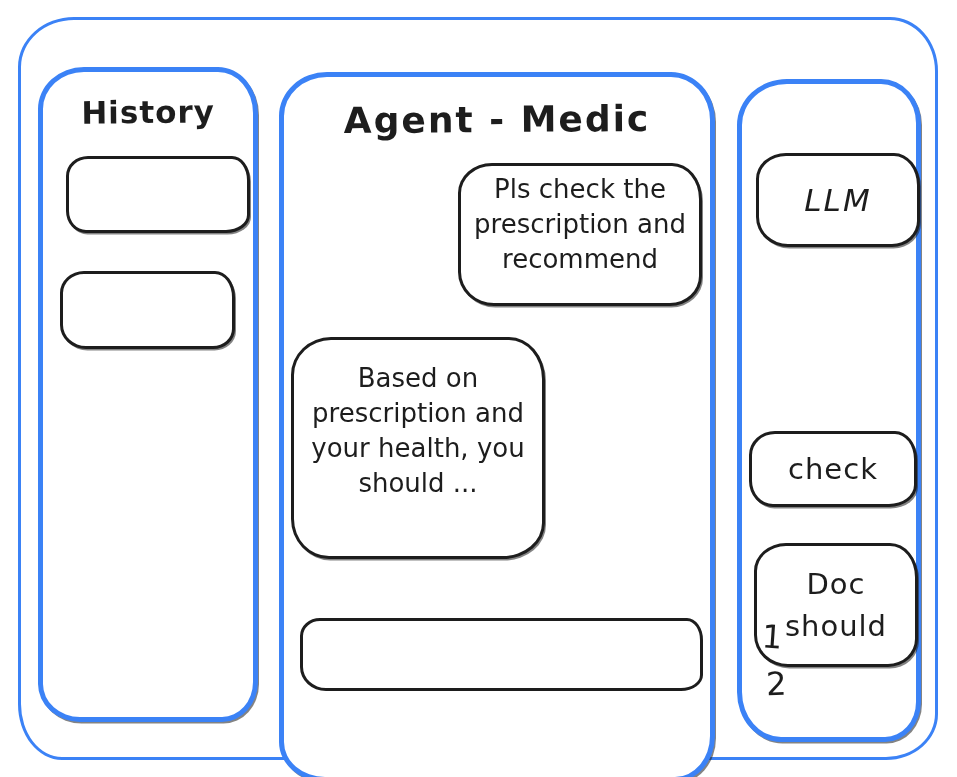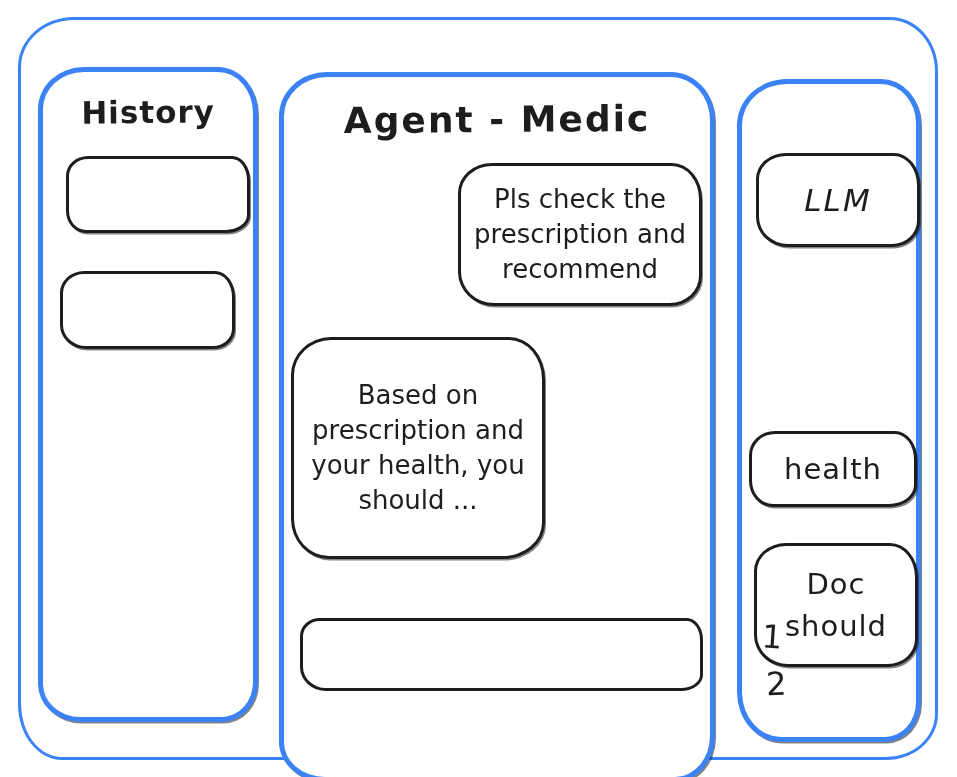--- a/index.html
+++ b/index.html
@@ -55,34 +55,34 @@
     border-radius:48px 44px 40px 46px / 44px 48px 46px 40px;
   }
   .chat-title {
     text-align:center; padding-top:22px;
     font-size:36px; font-weight:600; letter-spacing:2px;
     transform:rotate(-0.4deg);
   }
   .bubble {
     position:absolute; background:#fff;
     border:3.5px solid #1d1d1d;
-    display:flex; align-items:center; justify-content:center;
+    display:flex; align-items:flex-start; justify-content:center;
     text-align:center;
     font-size:26px; line-height:1.35; font-weight:500;
   }
   .bubble-user {
     left:174px; top:86px; width:244px; height:143px;
     border-radius:34px 30px 32px 36px / 30px 36px 30px 34px;
     padding:6px 12px;
   }
   .bubble-user .txt { width:215px; }
   .bubble-assistant {
     left:7px; top:260px; width:254px; height:222px;
     border-radius:40px 36px 42px 38px / 38px 42px 36px 40px;
-    padding:6px 14px;
+    padding:21px 14px;
   }
   .bubble-assistant .txt { width:218px; }
   .chat-input {
     position:absolute; left:16px; top:541px; width:403px; height:73px;
     border:3.5px solid #1d1d1d; background:#fff;
     border-radius:20px 16px 22px 26px / 18px 22px 16px 24px;
     font-family:"DejaVu Sans", sans-serif; font-size:24px; color:#1d1d1d;
     padding:0 18px; outline:none;
   }
 
@@ -146,21 +146,21 @@
     <div class="txt">Based on prescription and your health, you should ...</div>
   </div>
 
   <input class="chat-input" type="text" value="" style="">
 </div>
 
 <div class="sketch tools-panel dbl">
   <div class="tool-btn btn-llm dbl">LLM</div>
 
 
-  <div class="tool-btn btn-params dbl">health</div>
+  <div class="tool-btn btn-params dbl">check</div>
 
   <div class="tool-btn btn-docsource dbl">
     <div class="txt">Doc should</div>
   </div>
 
   <div class="doc-num one">1</div>
   <div class="doc-num two">2</div>
 </div>
 
 </body></html>

